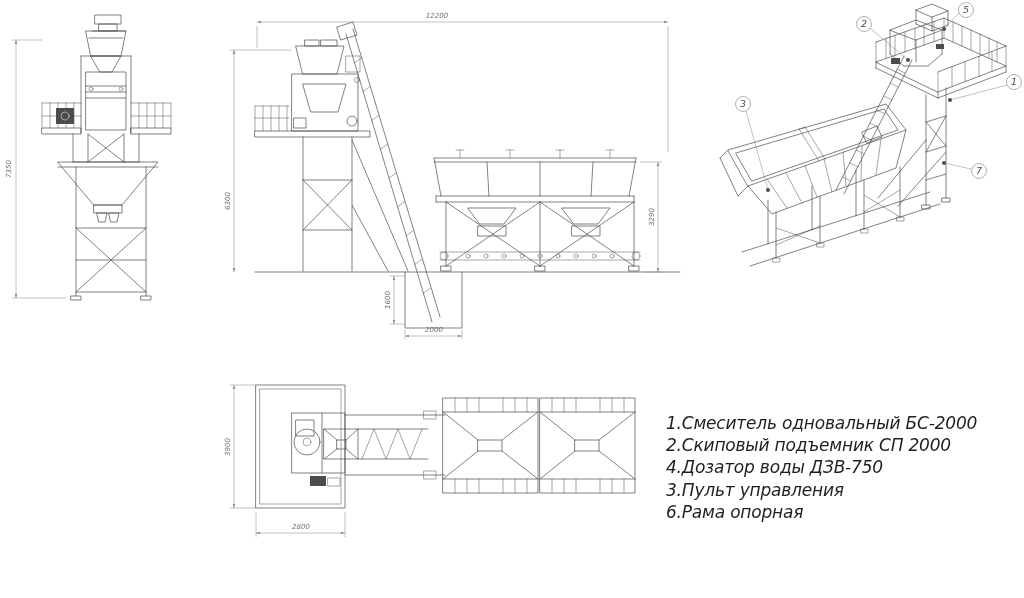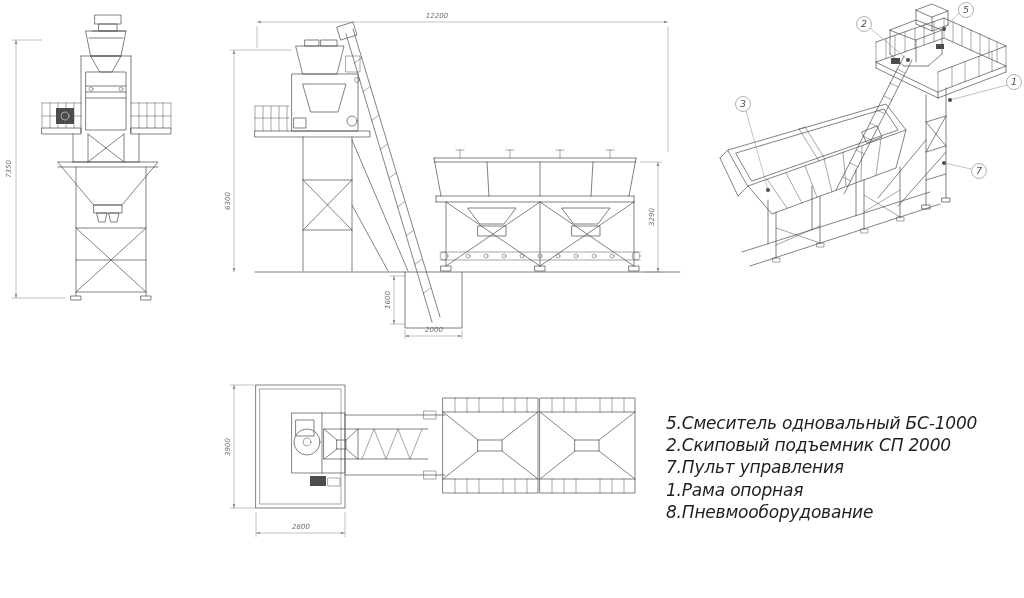--- a/index.html
+++ b/index.html
@@ -249,20 +249,20 @@
     </g>
     <g>
       <path class="dim" d="M256,512 V537 M345,512 V537"></path>
       <line class="dim" x1="256" y1="533" x2="345" y2="533" marker-start="url(#arr)" marker-end="url(#arr)"></line>
       <text class="dimtxt" x="301" y="529" text-anchor="middle">2800</text>
     </g>
   </g>
 </svg>
 
 <div class="parts-list">
-  <div>5.Смеситель одновальный БС-1000</div>
+  <div>1.Смеситель одновальный БС-2000</div>
   <div>2.Скиповый подъемник СП 2000</div>
-  <div>7.Пульт управления</div>
-  <div>1.Рама опорная</div>
-  <div>8.Пневмооборудование</div>
+  <div>4.Дозатор воды ДЗВ-750</div>
+  <div>3.Пульт управления</div>
+  <div>6.Рама опорная</div>
 </div>
 
 </div>
 
 </body></html>

